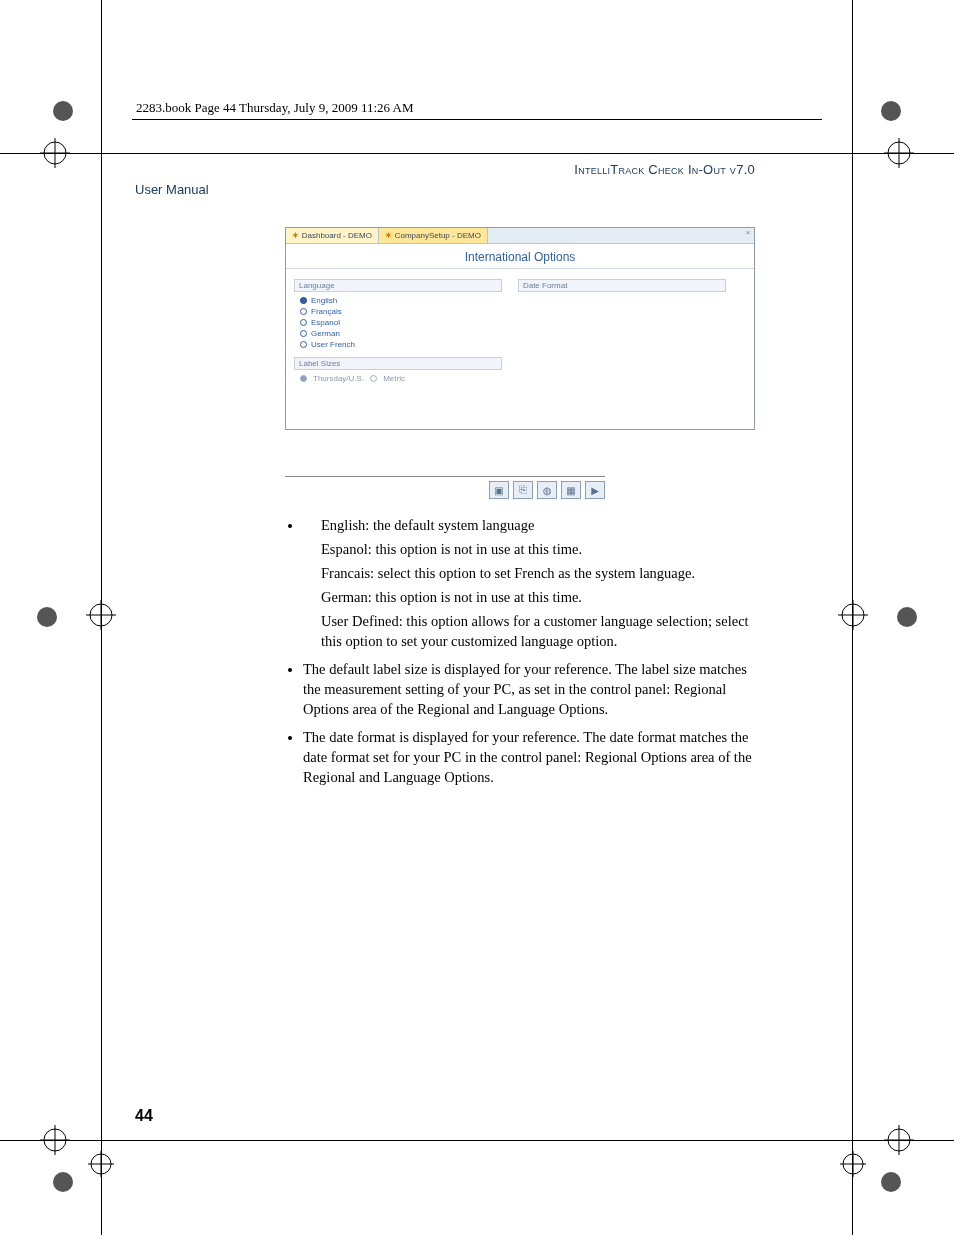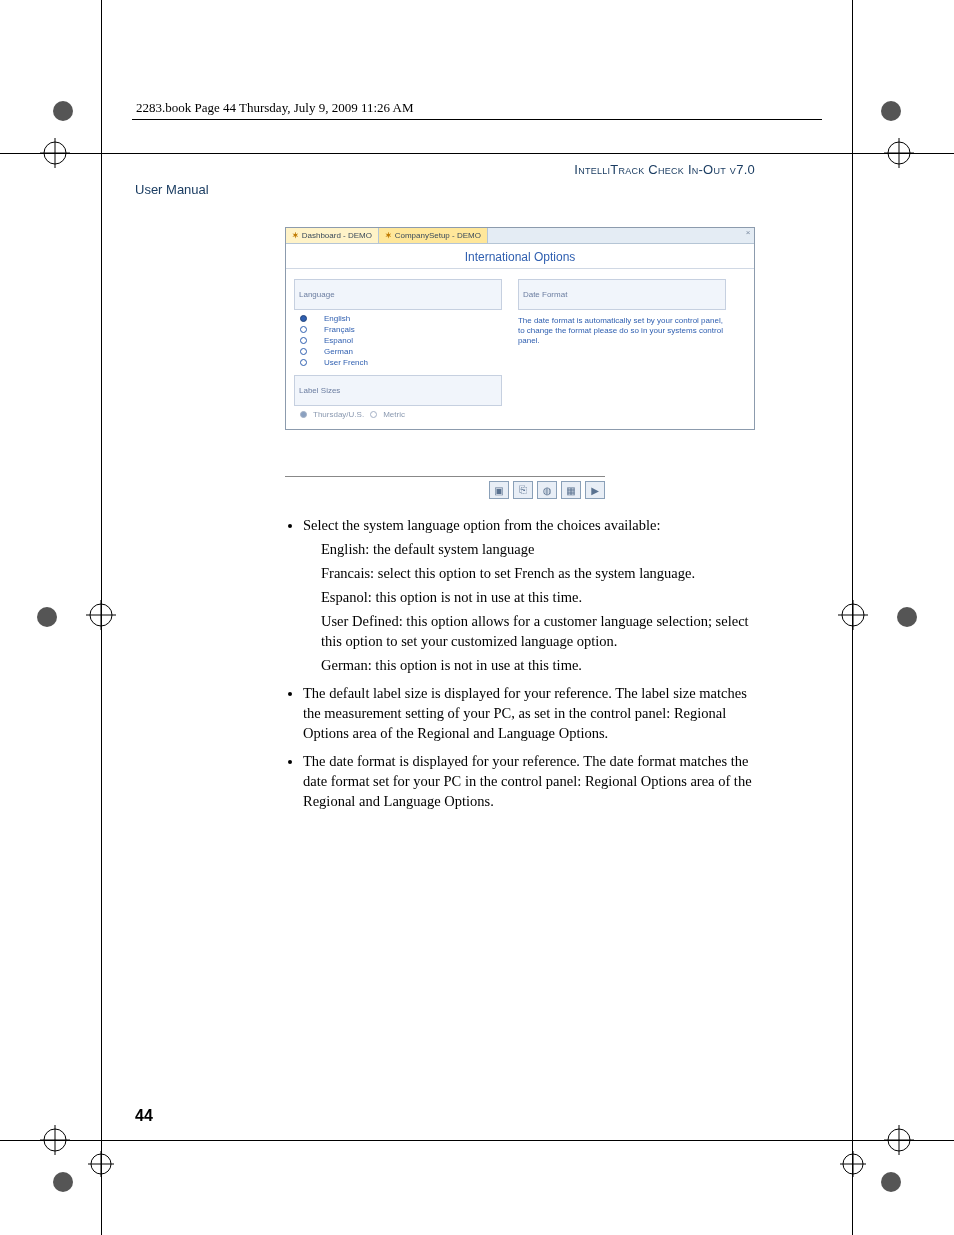--- a/index.html
+++ b/index.html
@@ -20,23 +20,23 @@
   .shot{margin:28px 0 6px 150px;width:468px;border:1px solid #8c9bad;background:#fff;font-family:Tahoma,Arial,sans-serif;font-size:9px;color:#3f537a;}
   .shot-tabs{display:flex;background:#e4ecf4;border-bottom:1px solid #b5c5d5;height:15px;font-size:8px;}
   .shot-tab{display:flex;align-items:center;gap:3px;padding:0 6px;border-right:1px solid #b5c5d5;background:#fff3c8;color:#3a4a5a;}
   .shot-tab .x{color:#c07a00;font-weight:bold;}
   .shot-tab.sel{background:#ffe79a;}
   .shot-close{margin-left:auto;width:12px;text-align:center;color:#7a8aa0;}
   .shot-title{padding:6px 8px 4px;font-size:12px;color:#2f5fb0;text-align:center;}
   .shot-hr{height:1px;background:#d0d8e4;margin:0 0 4px;}
   .shot-body{display:flex;gap:16px;padding:6px 8px 10px;min-height:140px;}
   .scol{flex:0 0 46%;}
-  .fset-title{font-size:8px;color:#6b7da0;border:1px solid #c6d0e0;background:#f1f5fb;padding:10px 4px;margin-bottom:4px;}
+  .fset-title{font-size:8px;color:#6b7da0;border:1px solid #c6d0e0;background:#f1f5fb;padding:1px 4px;margin-bottom:4px;}
   .radio-list{padding-left:6px;display:flex;flex-direction:column;gap:2px;font-size:8px;color:#2f5fb0;}
-  .radio-row{display:flex;align-items:center;gap:17px;}
+  .radio-row{display:flex;align-items:center;gap:4px;}
   .rdot{width:7px;height:7px;border:1px solid #2f5fb0;border-radius:50%;box-sizing:border-box;}
   .rdot.filled{background:#2f5fb0;border-color:#20427a;}
   .radio-row.gray{color:#8a99b0;}
   .rdot.gray{border-color:#a3b0c5;}
   .ls-row{display:flex;align-items:center;gap:6px;font-size:8px;color:#8a99b0;padding-left:6px;}
   .ls-row .rdot{border-color:#a3b0c5;}
   .ls-row .rdot.filled{background:#8aa0c0;}
   .note{font-size:8px;color:#2f5fb0;margin-top:6px;line-height:1.25;}
   
   .iconstrip{margin:46px 150px 0 150px;border-top:1px solid #888;display:flex;justify-content:flex-end;gap:4px;padding-top:4px;}
@@ -199,21 +199,20 @@
           <div class="fset-title" style="margin-top:8px;">Label Sizes</div>
           <div class="ls-row">
             <span class="rdot filled"></span>
             <span>Thursday/U.S.</span>
             <span class="rdot"></span>
             <span>Metric</span>
           </div>
         </div>
         <div class="scol">
           <div class="fset-title">Date Format</div>
-          <div class="note">The date format is automatically set by your control panel, to change the format please do so in your systems control panel.</div>
         </div>
       </div>
     </div>
 
     <div class="iconstrip">
       <div class="ibox">
           <span>▣</span>
         </div>
       <div class="ibox">
           <span>⎘</span>
@@ -225,26 +224,25 @@
           <span>▦</span>
         </div>
       <div class="ibox">
           <span>▶</span>
         </div>
     </div>
 
     <div class="bullets">
       <ul>
         <li>
-          <span>Select the system language option from the choices available:</span>
           <div class="bsub"><span class="b">English:</span><span> the default system language</span></div>
+          <div class="bsub"><span class="b">Espanol:</span><span> this option is not in use at this time.</span></div>
           <div class="bsub"><span class="b">Francais:</span><span> select this option to set French as the system language.</span></div>
-          <div class="bsub"><span class="b">Espanol:</span><span> this option is not in use at this time.</span></div>
+          <div class="bsub"><span class="b">German:</span><span> this option is not in use at this time.</span></div>
           <div class="bsub"><span class="b">User Defined:</span><span> this option allows for a customer language selection; select this option to set your customized language option.</span></div>
-          <div class="bsub"><span class="b">German:</span><span> this option is not in use at this time.</span></div>
         </li>
         <li>
           <span>The default label size is displayed for your reference. The label size matches the measurement setting of your PC, as set in the control panel: </span><span class="b">Regional Options</span><span> area of the </span><span class="b">Regional and Language Options</span><span>.</span>
         </li>
         <li>
           <span>The date format is displayed for your reference. The date format matches the date format set for your PC in the control panel: </span><span class="b">Regional Options</span><span> area of the </span><span class="b">Regional and Language Options</span><span>.</span>
         </li>
       </ul>
     </div>
   </div>

